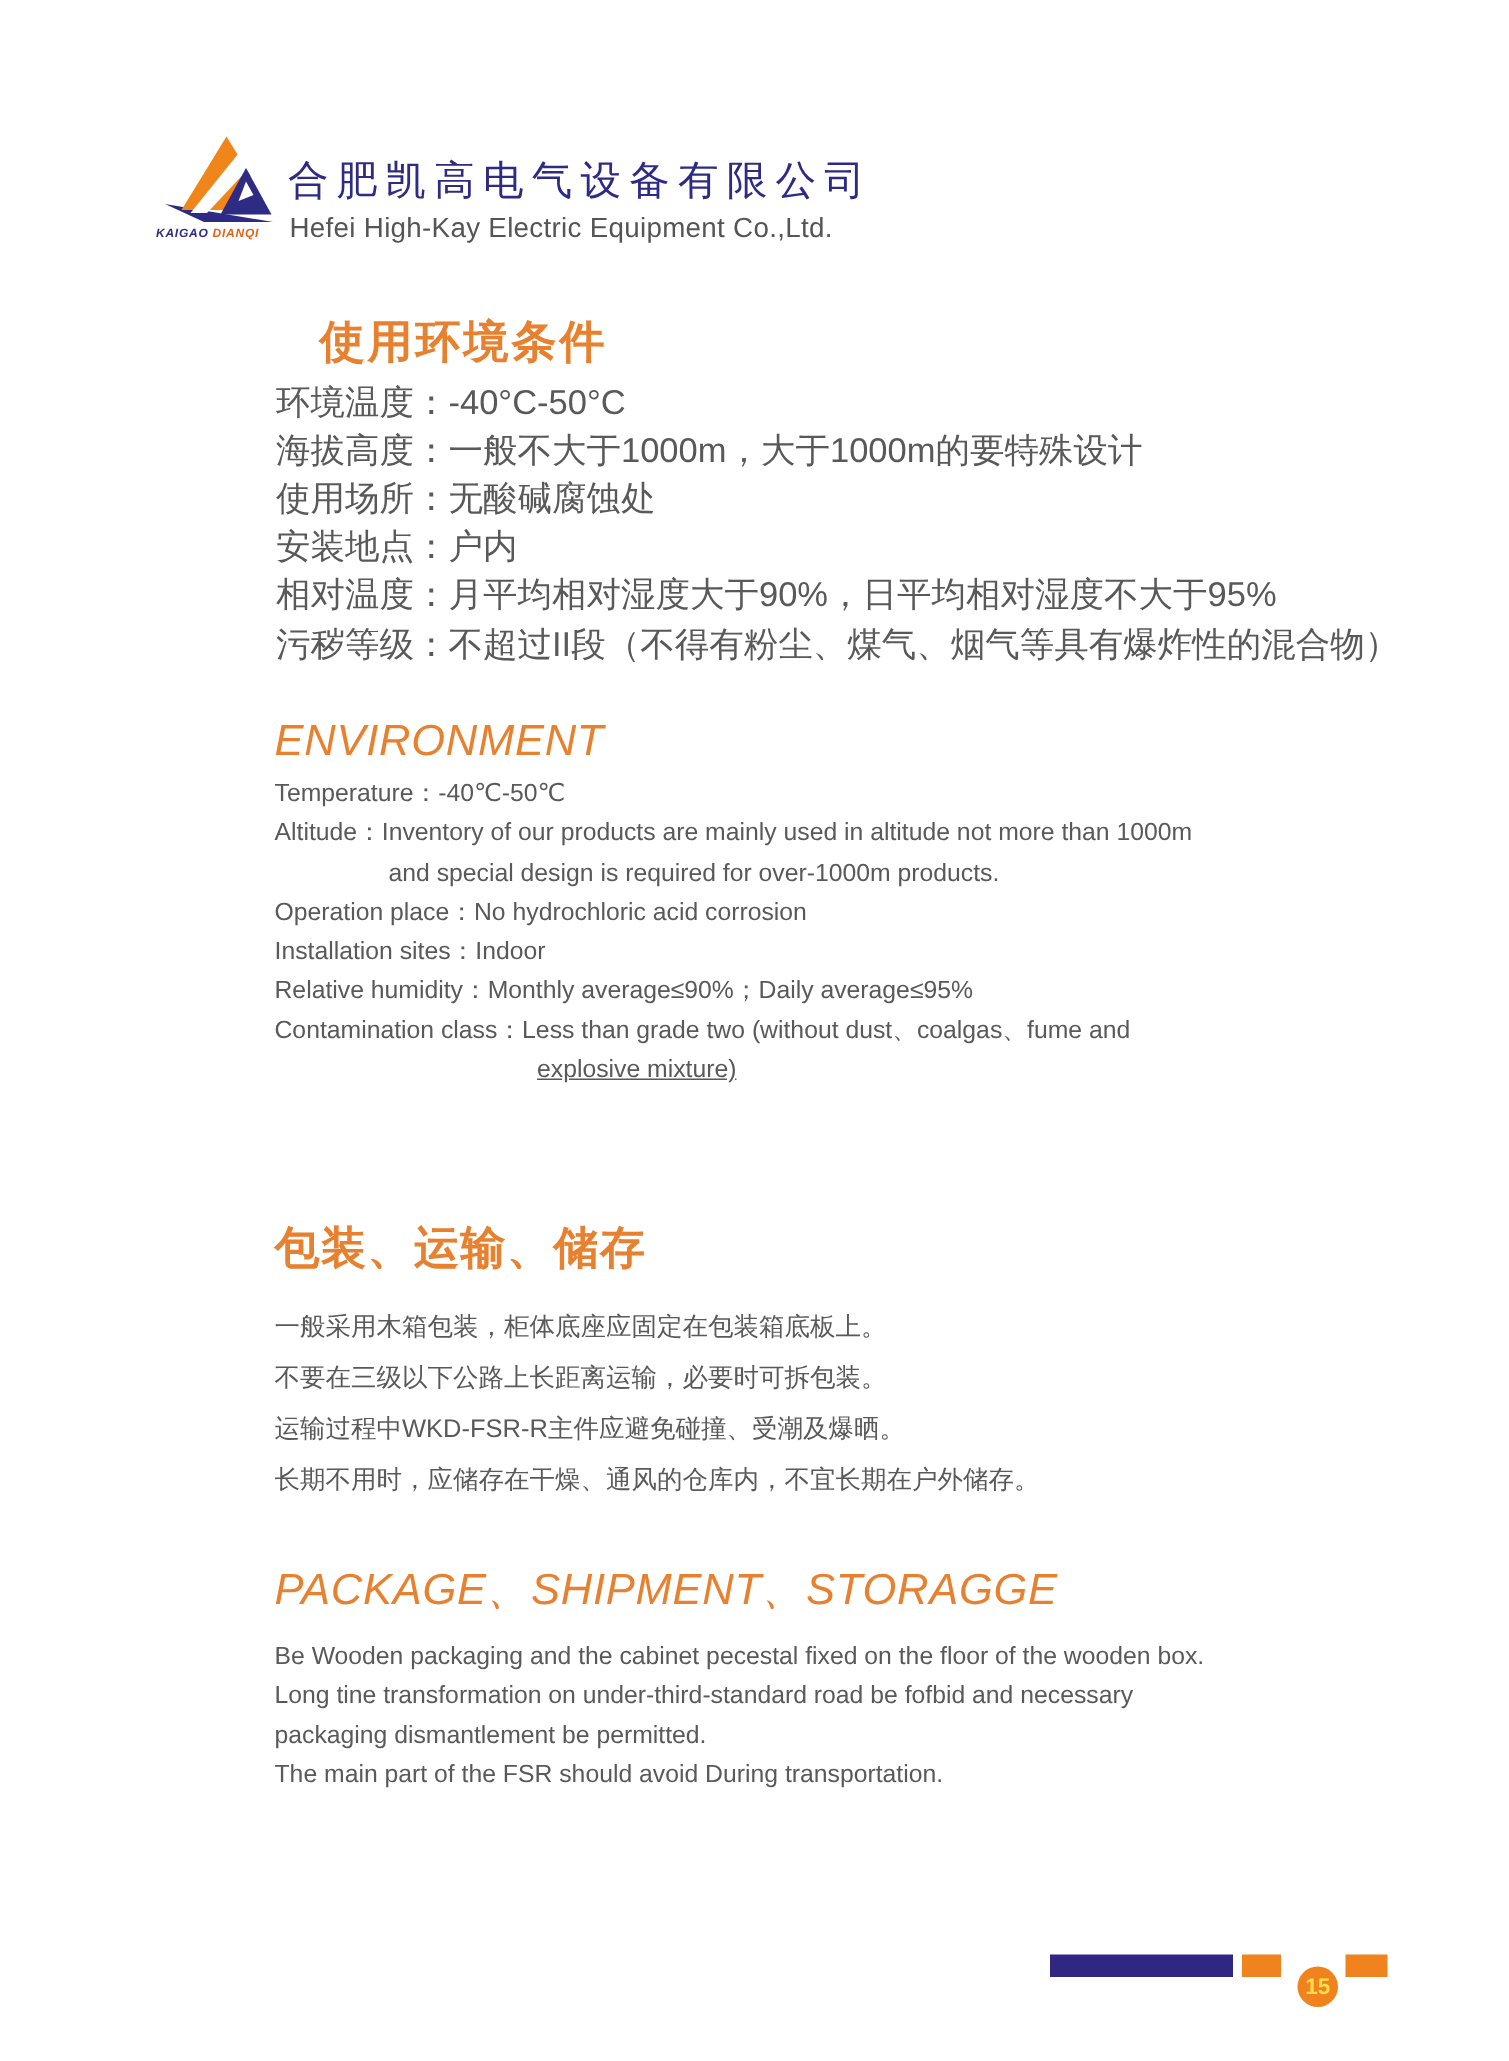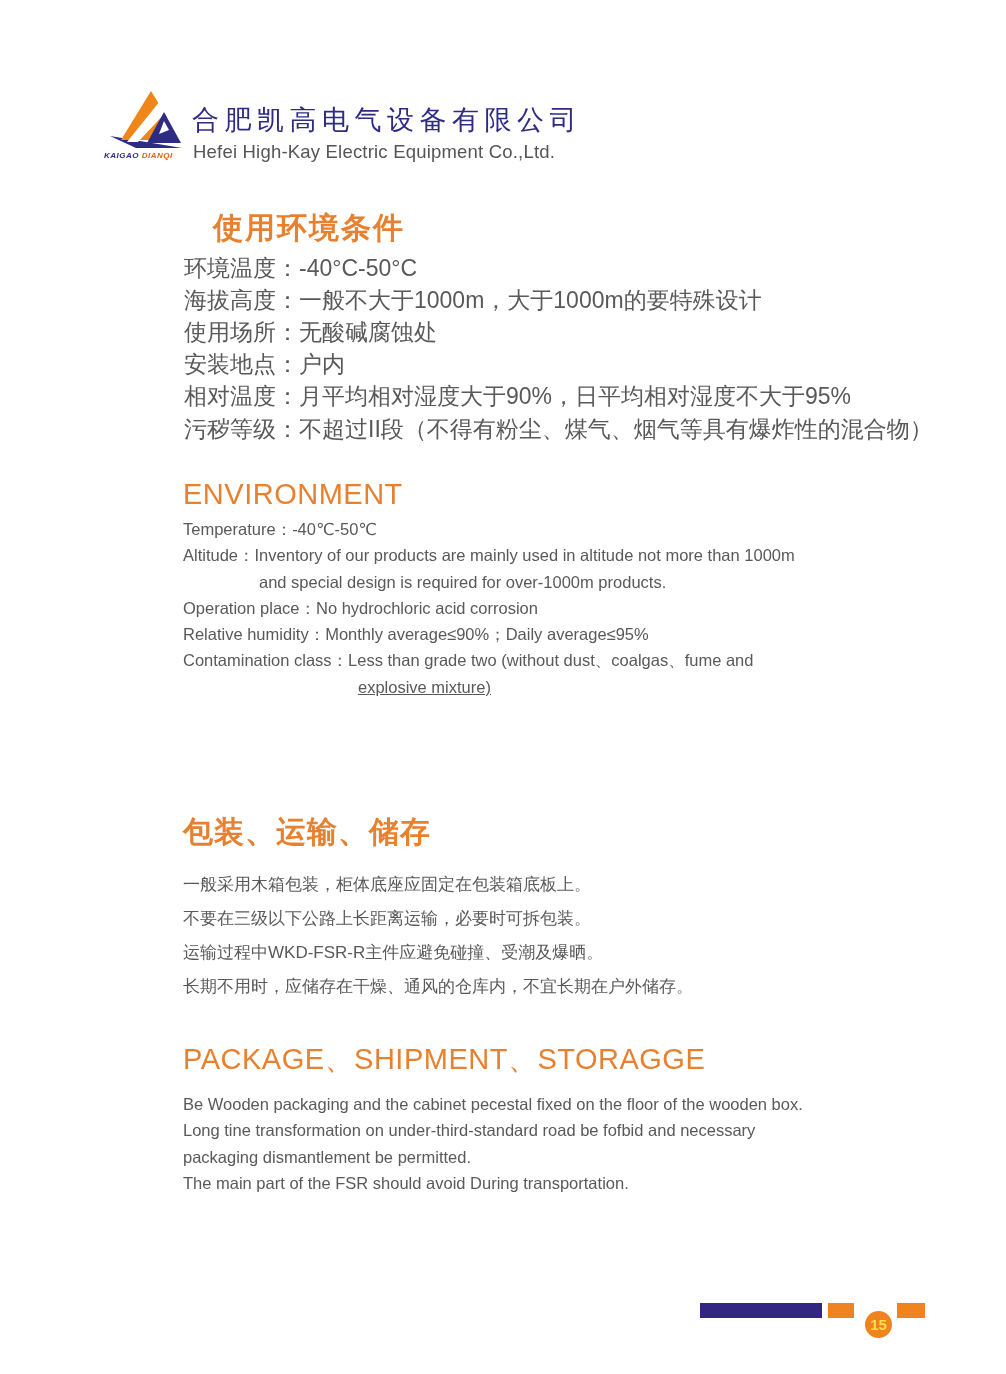--- a/index.html
+++ b/index.html
@@ -14,21 +14,21 @@
     font-size:8px;font-style:italic;font-weight:bold;letter-spacing:.5px;white-space:nowrap;}
   .logo-text .kg{color:#2e2b84;}
   .logo-text .dq{color:#e8601a;}
   .company-cn{position:absolute;left:192px;top:102px;font-size:27px;font-weight:normal;
     color:#2e2b84;letter-spacing:5.5px;white-space:nowrap;text-align:center;}
   .company-en{position:absolute;left:193px;top:141px;font-size:18.5px;color:#555555;
     letter-spacing:.2px;white-space:nowrap;}
 
   
   .h-cn{position:absolute;color:#e8812f;font-weight:bold;font-size:30px;letter-spacing:2px;white-space:nowrap;}
-  .h-en{position:absolute;color:#e8812f;font-weight:400;font-size:29px;letter-spacing:.5px;white-space:nowrap;}
+  .h-en{position:absolute;color:#e8812f;font-weight:400;font-size:29px;letter-spacing:.5px;white-space:nowrap;font-style:italic;}
 
   
   .spec-rows{position:absolute;left:184px;top:252px;font-size:23px;text-align:center;}
   .spec-row{display:flex;height:32.2px;align-items:center;white-space:nowrap;}
   .spec-label{min-width:104px;}
 
   
   .para{position:absolute;left:183px;white-space:nowrap;}
   .para.en{font-size:16.5px;line-height:26.3px;}
   .para.cn{font-size:17px;line-height:34px;}
@@ -93,20 +93,21 @@
     </div>
   </div>
 
   <div class="h-en" style="left:183px;top:478px;">ENVIRONMENT</div>
 
   <div class="para en" style="top:516px;">
     <div>Temperature：-40℃-50℃</div>
     <div>Altitude：Inventory of our products are mainly used in altitude not more than 1000m</div>
     <div class="ind1">and special design is required for over-1000m products.</div>
     <div>Operation place：No hydrochloric acid corrosion</div>
+    <div>Installation sites：Indoor</div>
     <div>Relative humidity：Monthly average≤90%；Daily average≤95%</div>
     <div>Contamination class：Less than grade two (without dust、coalgas、fume and</div>
     <div class="ind2">explosive mixture)</div>
   </div>
 
   <div class="h-cn" style="left:183px;top:812px;letter-spacing:1px;">包装、运输、储存</div>
 
   <div class="para cn" style="top:868px;">
     <div>一般采用木箱包装，柜体底座应固定在包装箱底板上。</div>
     <div>不要在三级以下公路上长距离运输，必要时可拆包装。</div>

